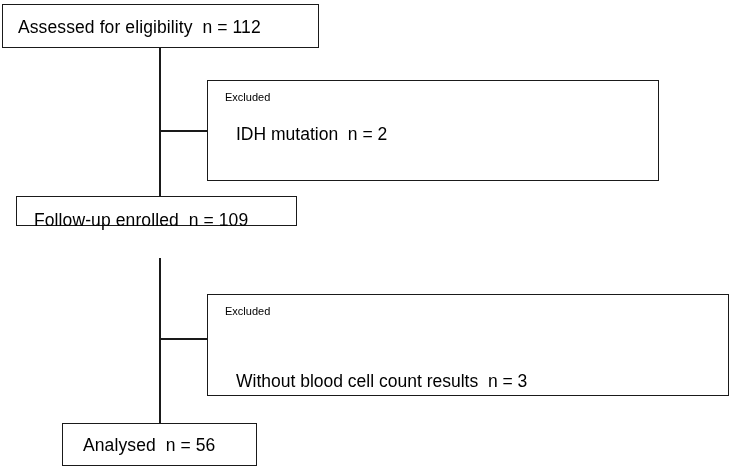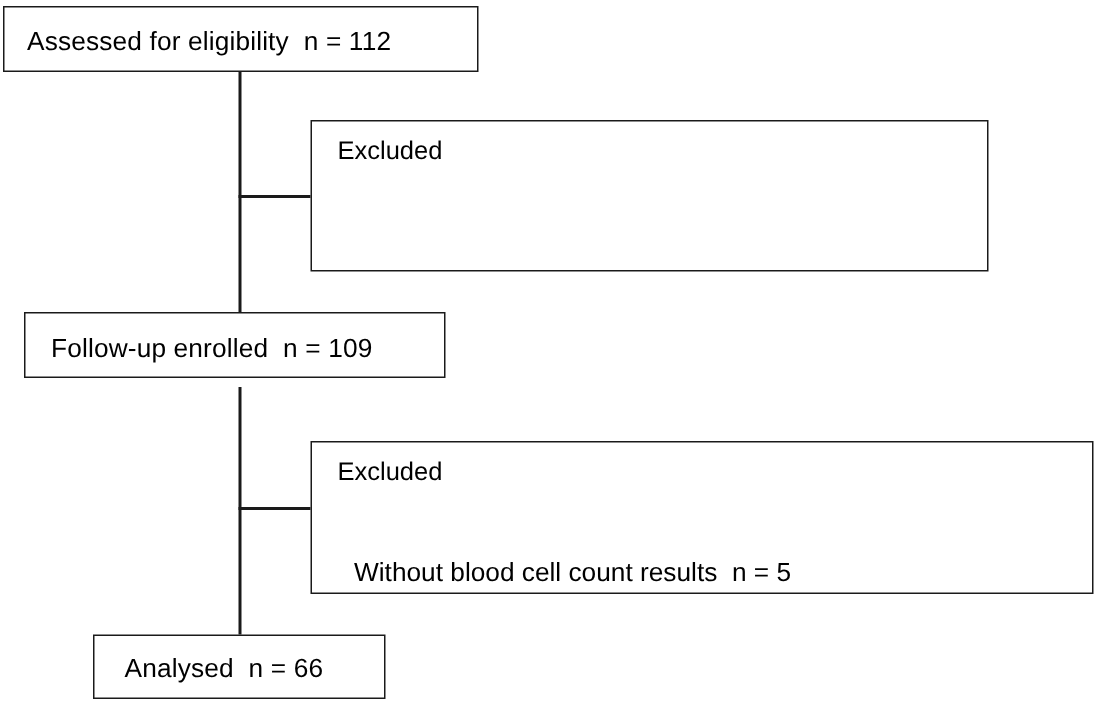--- a/index.html
+++ b/index.html
@@ -42,23 +42,23 @@
     width: 317px;
     height: 44px;
   }
   #node-assessed .node-text {
     left: 15px;
     top: 14px;
   }
   
   #node-followup {
     left: 16px;
-    top: 208px;
+    top: 196px;
     width: 281px;
-    height: 44px;
+    height: 30px;
   }
   #node-followup .node-text {
     left: 17px;
     top: 15px;
   }
   
   #node-analysed {
     left: 62px;
     top: 423px;
     width: 195px;
@@ -78,21 +78,21 @@
   #node-excluded-2 {
     left: 207px;
     top: 294px;
     width: 522px;
     height: 102px;
   }
   .excl-title {
     position: absolute;
     left: 17px;
     top: 11px;
-    font-size: 17px;
+    font-size: 11px;
     line-height: 1;
     white-space: pre;
   }
   .excl-item {
     position: absolute;
     left: 28px;
     font-size: 17.5px;
     line-height: 1;
     white-space: pre;
   }
@@ -125,28 +125,29 @@
   <div class="conn conn-h" id="conn-branch-1"></div>
   <div class="conn conn-v" id="conn-spine-2"></div>
   <div class="conn conn-h" id="conn-branch-2"></div>
 
   <div class="node" id="node-assessed">
     <span class="node-text">Assessed for eligibility  n = 112</span>
   </div>
 
   <div class="node" id="node-excluded-1">
     <span class="excl-title">Excluded</span>
+    <span class="excl-item row0">IDH mutation  n = 2</span>
   </div>
 
   <div class="node" id="node-followup">
     <span class="node-text">Follow-up enrolled  n = 109</span>
   </div>
 
   <div class="node" id="node-excluded-2">
     <span class="excl-title">Excluded</span>
-    <span class="excl-item row1">Without blood cell count results  n = 5</span>
+    <span class="excl-item row1">Without blood cell count results  n = 3</span>
   </div>
 
   <div class="node" id="node-analysed">
-    <span class="node-text">Analysed  n = 66</span>
+    <span class="node-text">Analysed  n = 56</span>
   </div>
 
 </div>
 
 </body></html>

